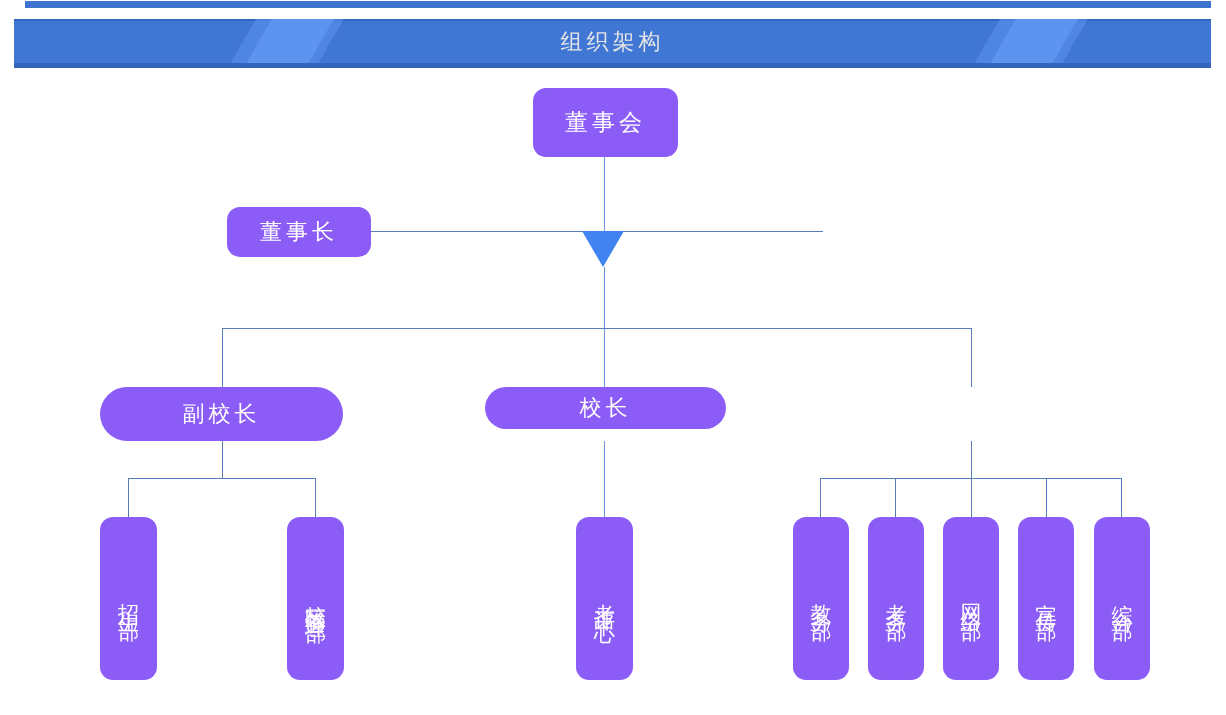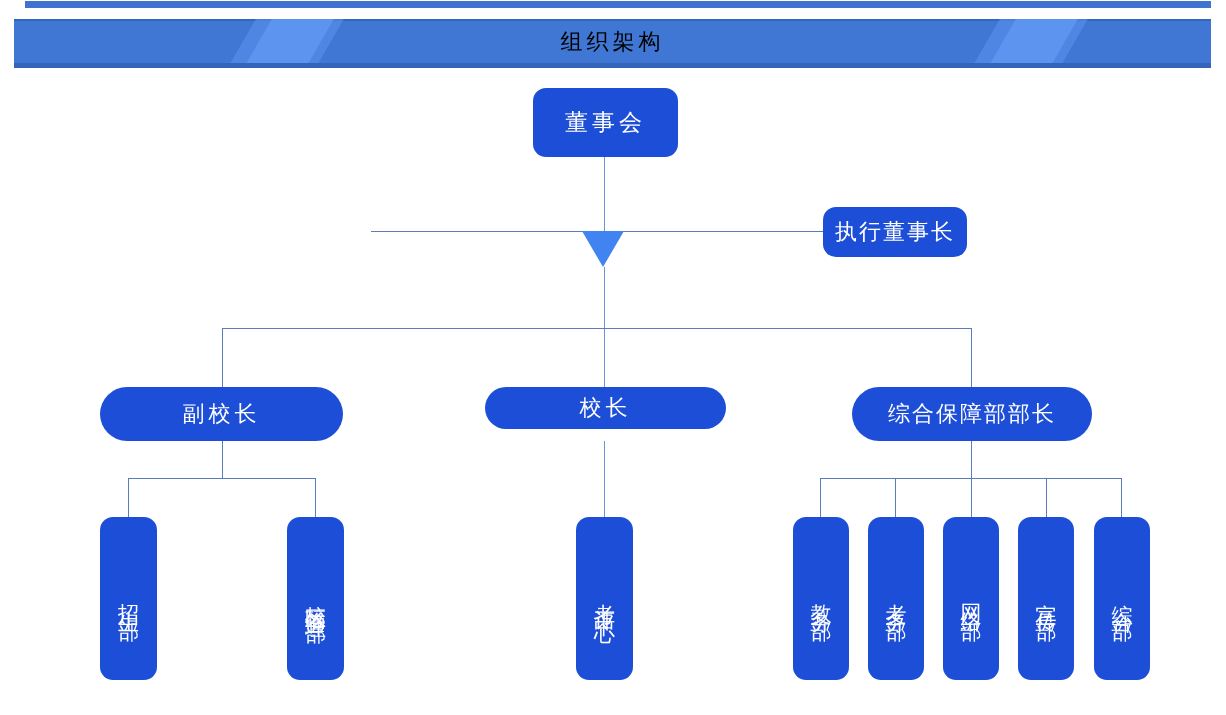--- a/index.html
+++ b/index.html
@@ -26,30 +26,30 @@
     background:#5d94ef;
     transform:skewX(-30deg);
   }
   .stripe-left-a{left:228px;width:88px;opacity:.55;}
   .stripe-left-b{left:244px;width:62px;}
   .stripe-right-a{left:972px;width:88px;opacity:.55;}
   .stripe-right-b{left:988px;width:62px;}
   .banner-title{
     position:absolute;left:0;top:0;width:100%;height:44px;
     line-height:46px;text-align:center;
-    color:#000000;font-size:22px;letter-spacing:4px;
+    color:#e5e5e5;font-size:22px;letter-spacing:4px;
   }
   .banner-bottom{
     position:absolute;left:14px;top:63px;width:1197px;height:5px;
     background:#3565bb;
   }
   
   .node{
     position:absolute;
-    background:#1d4ed8;
+    background:#8b5cf6;
     color:#ffffff;
     display:flex;align-items:center;justify-content:center;
     text-align:center;
     box-sizing:border-box;
   }
   .rbox{border-radius:13px;font-size:22px;letter-spacing:4px;}
   .pill{border-radius:27px;font-size:22px;letter-spacing:4px;}
   .vbox{
     border-radius:13px;
     writing-mode:vertical-rl;
@@ -102,25 +102,24 @@
   <div class="line" style="left:971px;top:441px;width:1px;height:37px;"></div>
   <div class="line" style="left:820px;top:478px;width:301px;height:1px;"></div>
   <div class="line" style="left:820px;top:478px;width:1px;height:39px;"></div>
   <div class="line" style="left:895px;top:478px;width:1px;height:39px;"></div>
   <div class="line" style="left:971px;top:478px;width:1px;height:39px;"></div>
   <div class="line" style="left:1046px;top:478px;width:1px;height:39px;"></div>
   <div class="line" style="left:1121px;top:478px;width:1px;height:39px;"></div>
 
   <div class="node rbox" style="left:533px;top:88px;width:145px;height:69px;font-size:23px;">董事会</div>
 
-  <div class="node rbox" style="left:823px;top:207px;width:144px;height:50px;letter-spacing:2px;">执行董事长</div>
+  <div class="node rbox" style="left:227px;top:207px;width:144px;height:50px;">董事长</div>
 
   <div class="node pill" style="left:100px;top:387px;width:243px;height:54px;text-align:right;">副校长</div>
   <div class="node pill" style="left:485px;top:387px;width:241px;height:42px;">校长</div>
-  <div class="node pill" style="left:852px;top:387px;width:240px;height:54px;letter-spacing:2px;">综合保障部部长</div>
 
   <div class="node vbox" style="left:100px;top:517px;width:57px;height:163px;">招生部</div>
   <div class="node vbox" style="left:287px;top:517px;width:57px;height:163px;letter-spacing:4px;">校区管理部</div>
   <div class="node vbox" style="left:576px;top:517px;width:57px;height:163px;letter-spacing:6px;">考评中心</div>
   <div class="node vbox" style="left:793px;top:517px;width:56px;height:163px;">教务部</div>
   <div class="node vbox" style="left:868px;top:517px;width:56px;height:163px;">考务部</div>
   <div class="node vbox" style="left:943px;top:517px;width:56px;height:163px;">网络部</div>
   <div class="node vbox" style="left:1018px;top:517px;width:56px;height:163px;">宣传部</div>
   <div class="node vbox" style="left:1094px;top:517px;width:56px;height:163px;">综合部</div>
 

